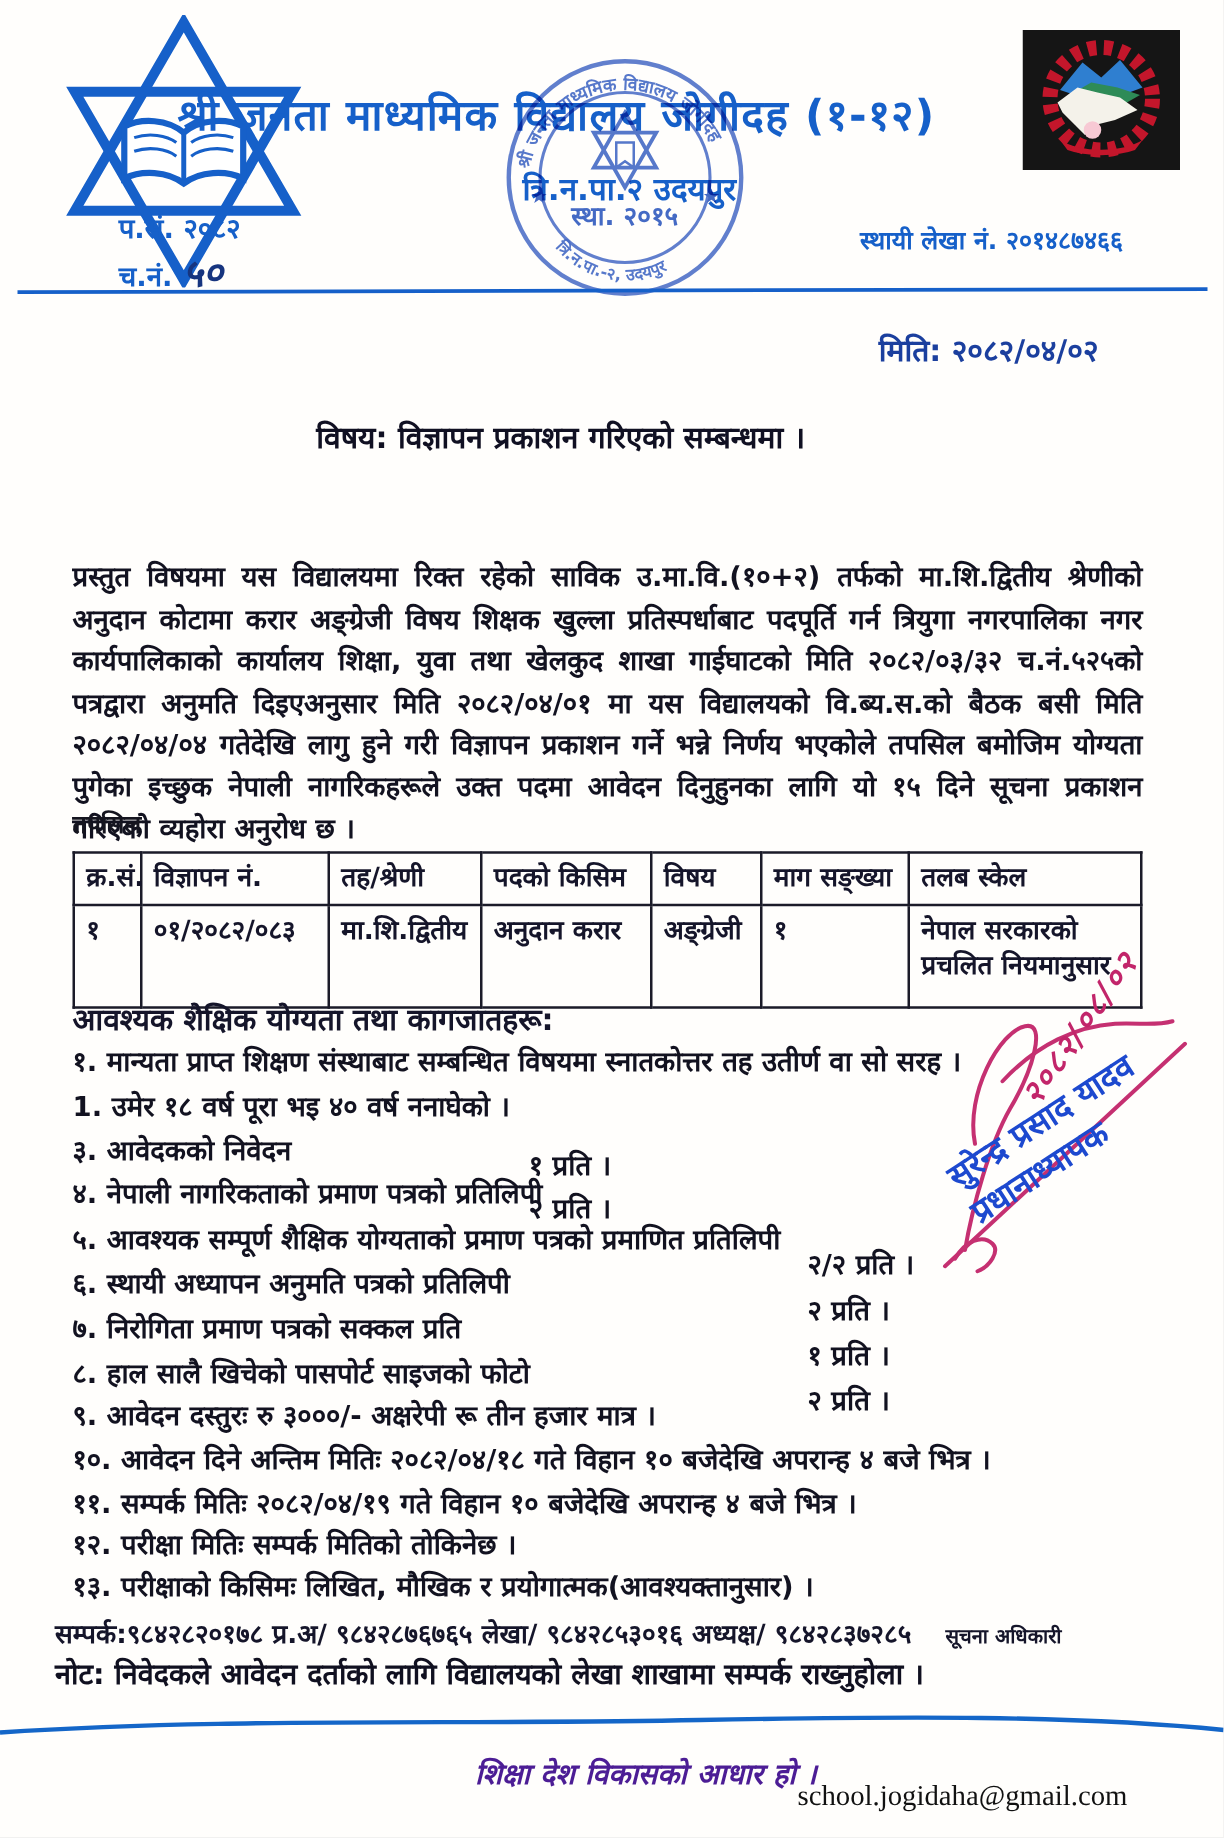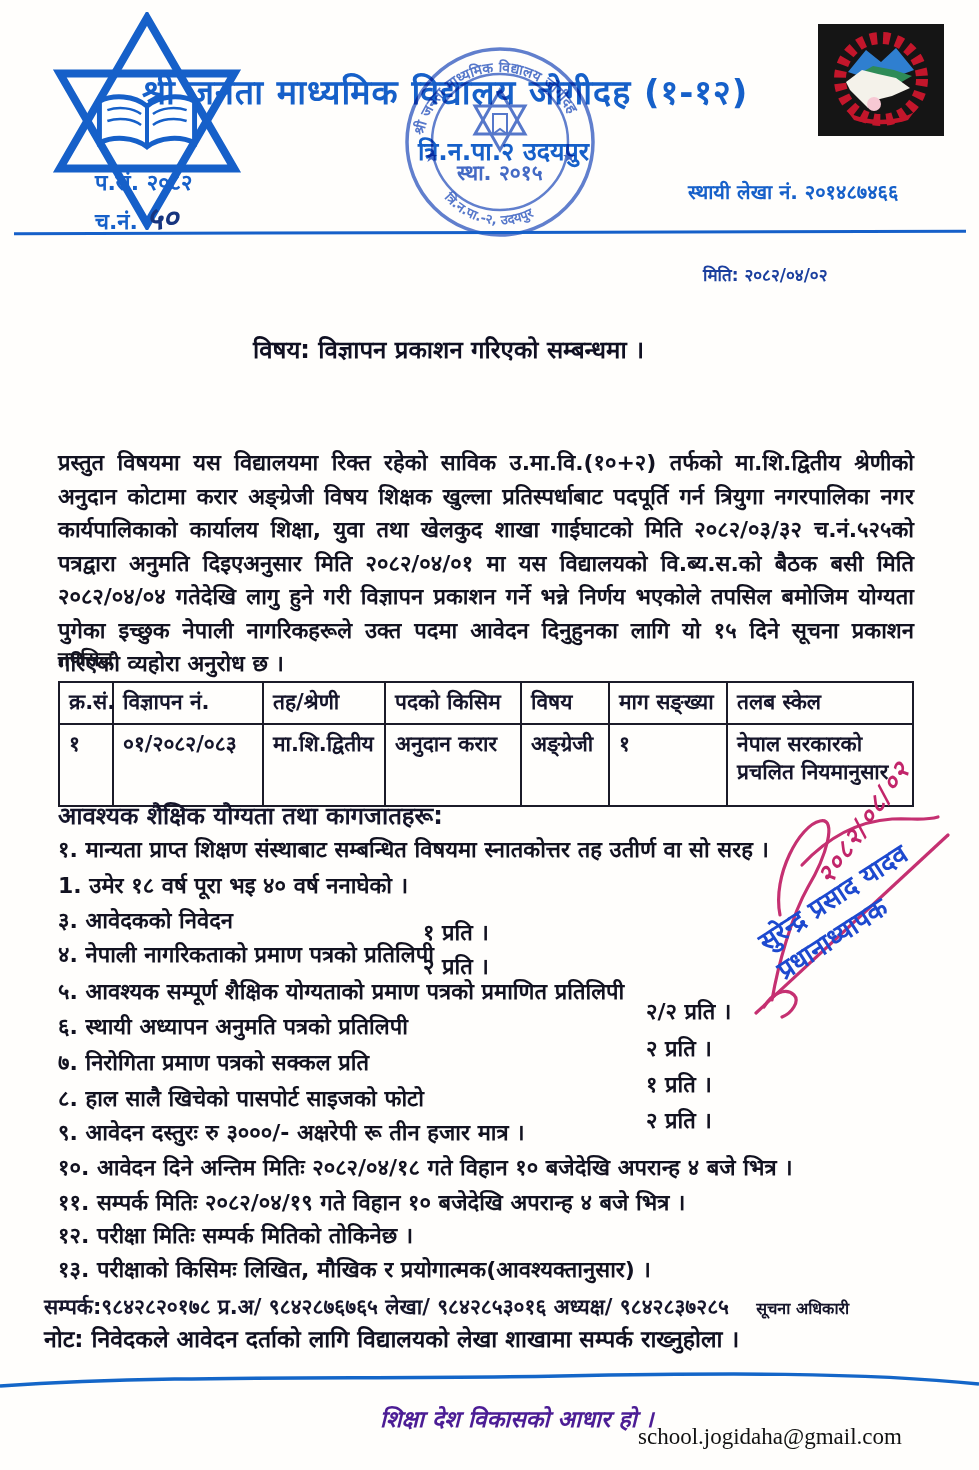--- a/index.html
+++ b/index.html
@@ -15,21 +15,21 @@
   .school-addr{left:418px;top:133px;font-size:25px;font-weight:bold;color:#1660c9;text-align:center;}
   .refno{left:95px;top:166px;font-size:22px;font-weight:bold;color:#1660c9;}
   .chno{left:95px;top:196px;font-size:22px;font-weight:bold;color:#1660c9;}
   .chno .hand{display:inline-block;font-size:31px;color:#17357f;transform:rotate(-4deg);font-style:italic;margin-left:8px;}
   .pan{left:688px;top:178px;font-size:20px;font-weight:bold;color:#1660c9;}
   .head-rule{left:14px;top:231px;width:952px;height:3px;background:#1660c9;transform:rotate(-0.15deg);}
   .logo-star{left:38px;top:12px;}
   .emblem{left:818px;top:24px;}
   .stamp{left:402px;top:42px;mix-blend-mode:multiply;opacity:0.88;}
   
-  .date-line{left:703px;top:263px;font-size:17px;font-weight:bold;color:#1b3f9e;}
+  .date-line{left:703px;top:263px;font-size:24px;font-weight:bold;color:#1b3f9e;}
   .subject{left:253px;top:332px;font-size:24px;font-weight:bold;color:#101022;}
   .body-par{left:58px;top:446px;width:856px;font-size:22px;line-height:33.5px;font-weight:600;text-align:justify;color:#121220;}
   .tapasil{left:58px;top:645px;font-size:20px;font-weight:bold;text-align:right;}
   
   table.adv{left:58px;top:681px;position:absolute;border-collapse:collapse;table-layout:fixed;width:854px;}
   table.adv th,table.adv td{border:2.5px solid #1b1b28;font-size:21px;font-weight:bold;padding:4px 9px;text-align:left;vertical-align:top;color:#15152a;}
   table.adv th{height:32px;}
   table.adv td{height:72px;}
   td.justify2{text-align:justify;}
   

